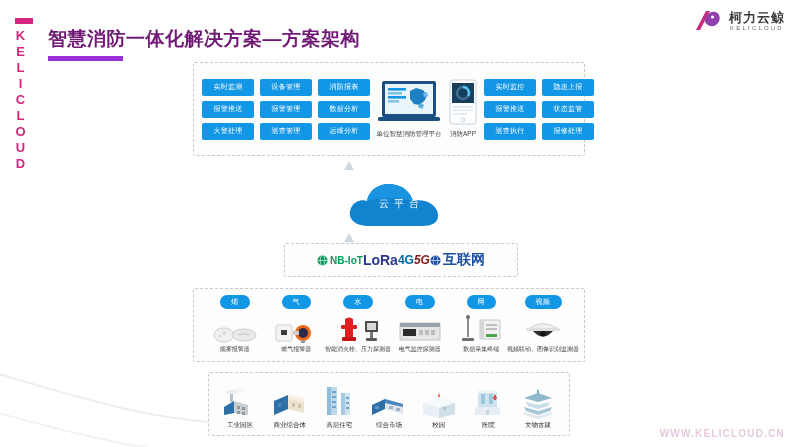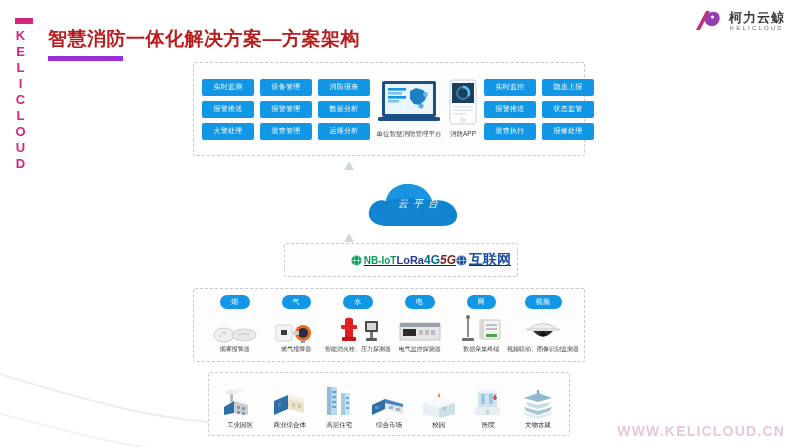--- a/index.html
+++ b/index.html
@@ -16,71 +16,71 @@
   .brand-dash{width:18px;height:6px;background:#d6267f;margin-left:1px;}
   .brand-vert{
     margin-top:4px;color:#d6267f;font-weight:bold;font-size:13px;letter-spacing:1px;
     writing-mode:vertical-rl;text-orientation:upright;line-height:1;
   }
   
   .logo{position:absolute;right:14px;top:8px;display:flex;align-items:center;gap:6px;}
   .logo-cn{font-size:13px;font-weight:bold;color:#3a3a3a;letter-spacing:1px;line-height:1.05;}
   .logo-en{font-size:6px;color:#6d6d6d;letter-spacing:2.2px;text-align:center;margin-top:1px;}
   
-  .title{position:absolute;left:48px;top:26px;font-size:19px;font-weight:bold;color:#b91c1c;letter-spacing:.5px;white-space:nowrap;}
+  .title{position:absolute;left:48px;top:26px;font-size:19px;font-weight:bold;color:#701a75;letter-spacing:.5px;white-space:nowrap;}
   .title-bar{position:absolute;left:48px;top:56px;width:75px;height:5px;background:#9b30d9;}
   
   .panel{position:absolute;border:1px dashed #c9c9c9;background:#fdfdfd;border-radius:2px;}
   
   #tier-platform{left:193px;top:62px;width:390px;height:92px;}
   .plat-inner{display:flex;height:100%;align-items:center;padding:0 8px;box-sizing:border-box;gap:6px;}
   .btn-grid{display:grid;grid-template-columns:repeat(3,52px);grid-template-rows:repeat(3,17px);gap:5px 6px;}
   .btn-grid.right{grid-template-columns:repeat(2,52px);}
   .pbtn{
     background:#1296e6;color:#fff;font-size:7px;border-radius:2px;
     display:flex;align-items:center;justify-content:center;letter-spacing:.3px;
   }
   .device-col{display:flex;flex-direction:column;align-items:center;width:70px;}
   .device-cap{font-size:6.5px;color:#444;margin-top:3px;white-space:nowrap;}
   .phone-col{width:44px;}
   
-  #cloud-wrap{position:absolute;left:362px;top:176px;width:112px;height:56px;font-style:italic;}
+  #cloud-wrap{position:absolute;left:343px;top:176px;width:112px;height:56px;}
   .cloud-label{
     position:absolute;left:0;top:0;width:112px;height:56px;
     display:flex;align-items:center;justify-content:center;
     color:#fff;font-size:10px;letter-spacing:5px;padding-left:5px;box-sizing:border-box;
   }
   .arrow{position:absolute;width:0;height:0;border-left:5px solid transparent;border-right:5px solid transparent;}
   
   #tier-network{left:284px;top:243px;width:232px;height:32px;}
-  .net-inner{display:flex;align-items:center;justify-content:flex-end;height:100%;padding:0 6px;box-sizing:border-box;text-decoration:underline;}
+  .net-inner{display:flex;align-items:center;justify-content:center;height:100%;padding:0 6px;box-sizing:border-box;}
   .net-item{display:flex;align-items:center;gap:2px;font-weight:bold;font-size:10px;}
   .net-nb{color:#0b9a5c;}
-  .net-lora{color:#2b3a8f;font-size:11px;}
+  .net-lora{color:#2b3a8f;font-size:14px;}
   .net-4g{color:#0369a1;font-size:12px;}
   .net-5g{color:#7f1d1d;font-size:12px;font-style:italic;}
   .net-web{color:#1c4fa3;font-size:14px;}
   
   #tier-sensor{left:193px;top:288px;width:390px;height:72px;}
   .sensor-inner{display:flex;height:100%;justify-content:space-between;padding:6px 10px 0;box-sizing:border-box;}
   .sensor-col{display:flex;flex-direction:column;align-items:center;width:62px;}
   .cat-pill{
     background:#1296e6;color:#fff;font-size:7px;border-radius:9px;
     padding:2px 11px;letter-spacing:.5px;
   }
   .sensor-art{height:30px;display:flex;align-items:flex-end;justify-content:center;gap:2px;margin-top:4px;}
   .sensor-cap{font-size:6px;color:#3c3c3c;margin-top:3px;text-align:center;line-height:1.15;white-space:nowrap;}
   
   #tier-building{left:208px;top:372px;width:360px;height:62px;}
   .bld-inner{display:flex;height:100%;justify-content:space-between;align-items:flex-end;padding:4px 8px 5px;box-sizing:border-box;}
   .bld-col{display:flex;flex-direction:column;align-items:center;width:46px;}
   .bld-art{height:34px;display:flex;align-items:flex-end;justify-content:center;}
   .bld-cap{font-size:6.5px;color:#2b2b2b;margin-top:2px;white-space:nowrap;}
   
-  .footer{position:absolute;right:14px;bottom:8px;font-size:14px;font-weight:bold;color:#e4c9dd;letter-spacing:1.2px;}
+  .footer{position:absolute;right:14px;bottom:8px;font-size:10px;font-weight:bold;color:#e4c9dd;letter-spacing:1.2px;}
 </style>
 </head>
 <body>
 
 <svg class="swoosh" viewBox="0 0 320 150">
   <path d="M -20 30 C 90 60 190 100 300 96" stroke="#e8eef3" stroke-width="2" fill="none"></path>
   <path d="M -20 70 C 90 100 200 135 310 128" stroke="#eef3f7" stroke-width="2" fill="none"></path>
 </svg>
 
 <div class="brand-rail">

